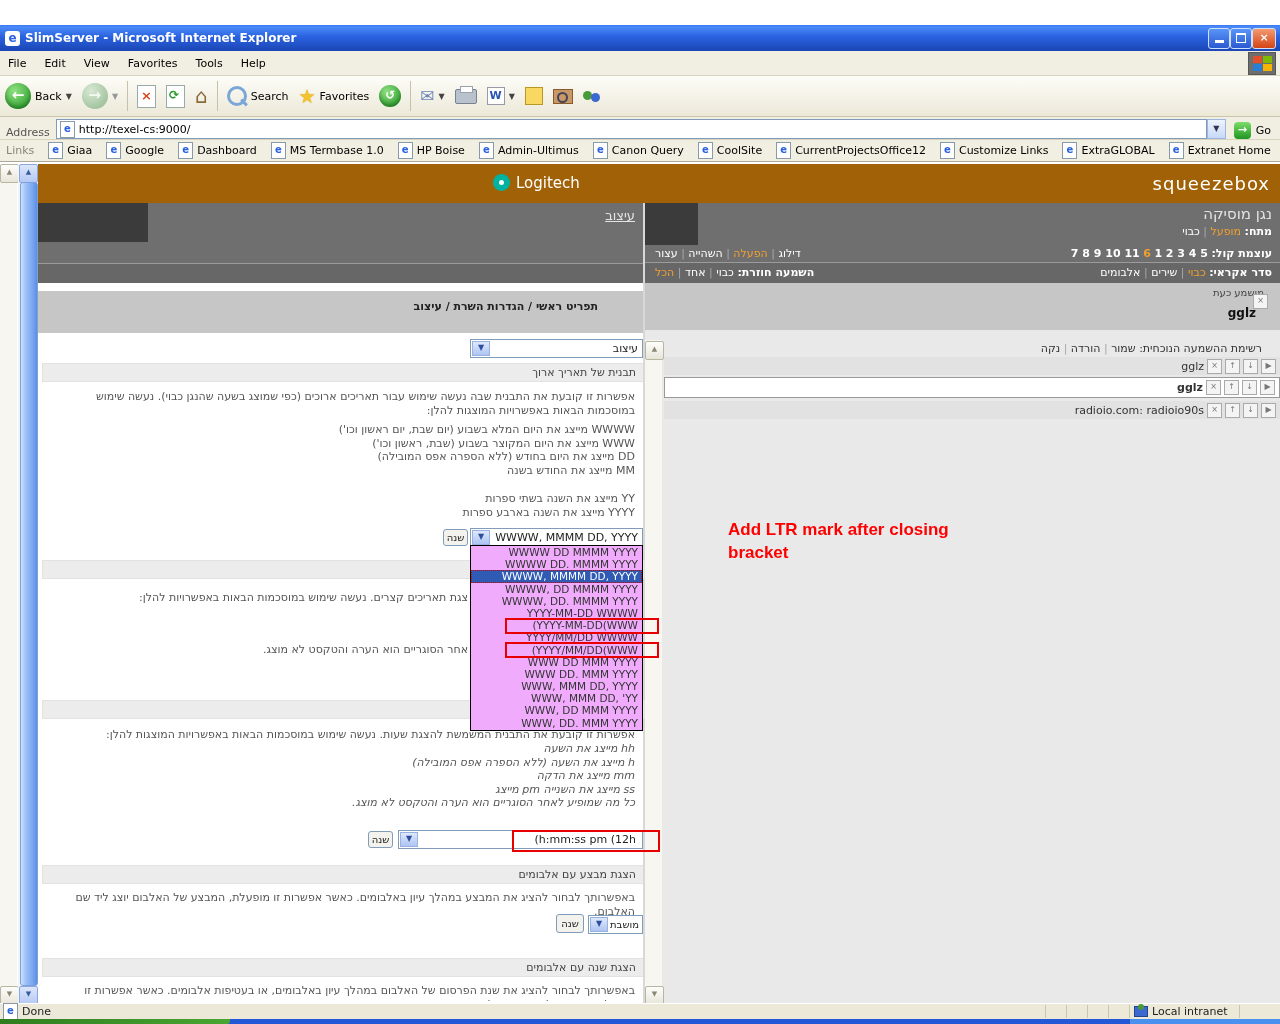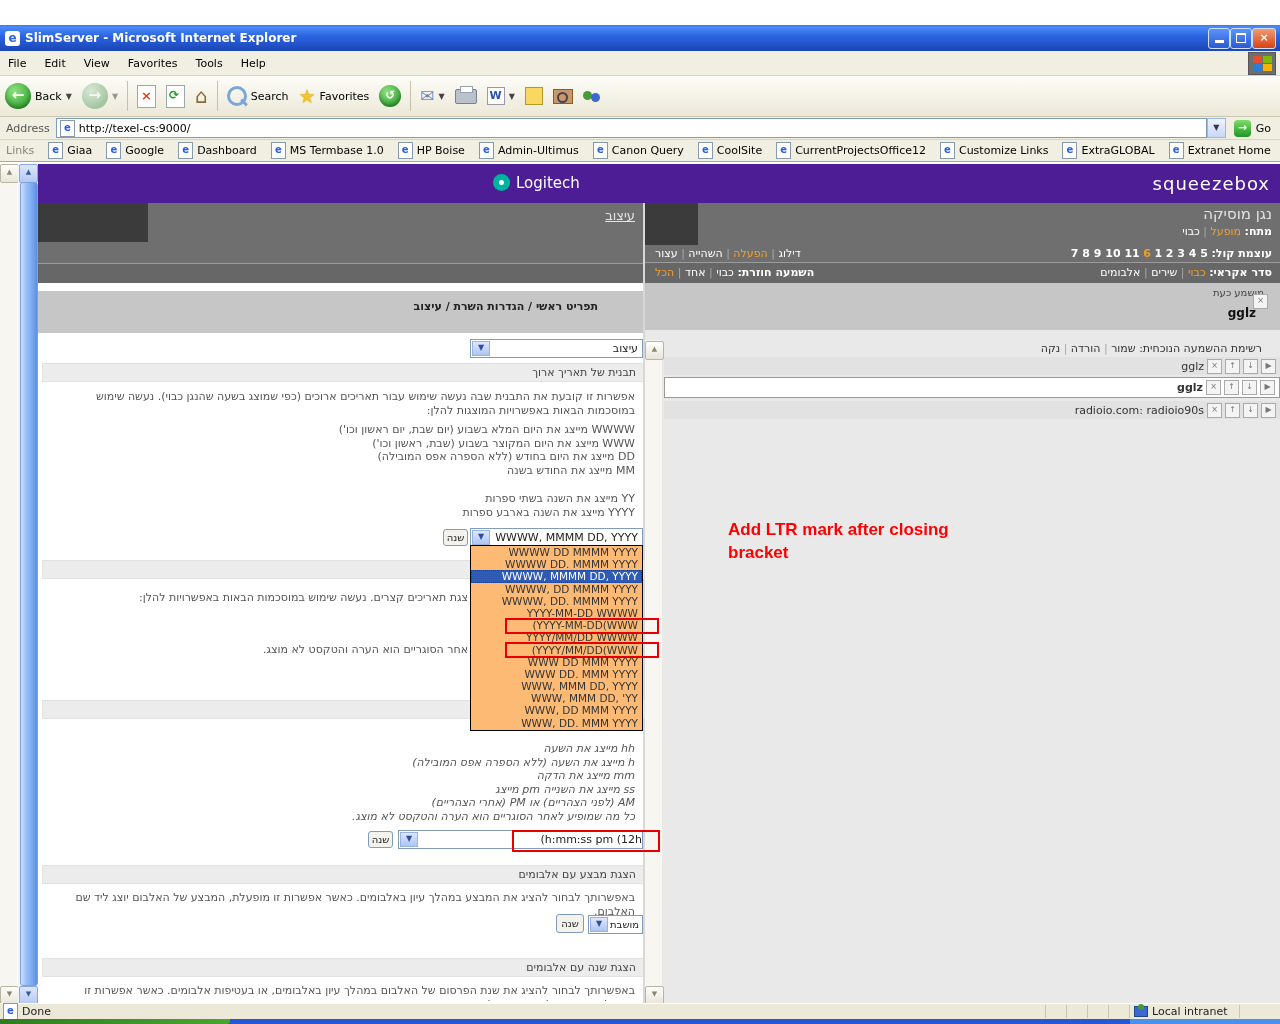--- a/index.html
+++ b/index.html
@@ -28,52 +28,52 @@
   .tbtn{display:flex;align-items:center;gap:4px;padding:3px 5px;}
   .circle{display:inline-block;width:26px;height:26px;border-radius:50%;color:#fff;text-align:center;
     line-height:25px;font-size:15px;font-weight:bold;}
   .circ-green{background:radial-gradient(circle at 35% 30%,#8fe080,#1f9622);box-shadow:inset 0 -3px 4px rgba(0,60,0,.4);}
   .circ-gray{background:radial-gradient(circle at 35% 30%,#d8e8d4,#8fb78c);color:#f4f8f2;}
   .tsep{width:1px;height:30px;background:#c5c1aa;margin:0 4px;}
   .ddarrow{font-size:8px;color:#444;}
   .doc{display:inline-block;width:17px;height:21px;background:#fff;border:1px solid #9aa;position:relative;}
   .doc .ov{position:absolute;font-weight:bold;}
   .star{color:#f4c430;font-size:19px;text-shadow:0 0 1px #c89000;}
-  .addressbar{left:0;top:117px;width:1280px;height:22px;background:#f1efe2;display:flex;align-items:center;
+  .addressbar{left:0;top:117px;width:1280px;height:22px;background:#f1efe2;display:flex;align-items:flex-end;
     border-bottom:1px solid #d8d4c0;}
   .addr-input{position:relative;height:18px;background:#fff;border:1px solid #7f9db9;flex:0 0 1146px;
     display:flex;align-items:center;gap:4px;padding-left:3px;}
   .addr-drop{width:17px;height:18px;background:linear-gradient(#eef3fd,#c8d8f8);border:1px solid #9db6dd;
     text-align:center;font-size:8px;line-height:17px;color:#335;}
   .go-arrow{display:inline-block;width:17px;height:17px;border-radius:4px;background:linear-gradient(#7ddc6a,#1f9622);
     color:#fff;text-align:center;line-height:16px;font-weight:bold;font-size:11px;}
   .linksbar{left:0;top:140px;width:1280px;height:21px;background:#f1efe2;border-bottom:1px solid #aca899;
     display:flex;align-items:center;gap:14px;overflow:hidden;padding-left:6px;}
   .linkitem{display:flex;align-items:center;gap:4px;white-space:nowrap;}
   .mini-ie{display:inline-block;width:13px;height:15px;background:#fff;border:1px solid #8899aa;color:#2a62e0;
     font-weight:bold;font-size:10px;line-height:14px;text-align:center;}
   
-  .brandbar{left:38px;top:164px;width:1242px;height:39px;background:#4c1d95;}
+  .brandbar{left:38px;top:164px;width:1242px;height:39px;background:#a16207;}
   .teal-dot{display:inline-block;width:17px;height:17px;border-radius:50%;background:#00b2a0;position:relative;vertical-align:middle;}
   .teal-dot i{position:absolute;left:6px;top:6px;width:5px;height:5px;border-radius:50%;background:#fff;}
   .grayhdr{background:#6f6f6f;color:#e4e4e4;}
   .band2{background:#676767;}
   .lightband{background:#c6c6c6;color:#333;}
   .rtl{direction:rtl;text-align:right;}
   .ltr{direction:ltr;}
   .secbar{background:#ececec;border:1px solid #e2e2e2;color:#444;direction:rtl;padding-right:8px;
     height:17px;line-height:17px;font-size:11px;}
   .body-txt{color:#555;font-size:11px;direction:rtl;text-align:right;line-height:13.5px;}
   .selbox{position:absolute;height:17px;background:#fff;border:1px solid #7f9db9;display:flex;align-items:center;}
   .selarw{width:16px;height:13px;margin:1px;background:linear-gradient(#dfe8fb,#aec4f2);border:1px solid #97b1e0;
     color:#2b4f9e;font-size:8px;line-height:12px;text-align:center;flex:0 0 16px;}
   .selval{flex:1;font-size:11px;color:#222;}
   .btn3d{position:absolute;background:#f3f2ec;border:1px solid #7f9db9;border-radius:3px;font-size:10px;
     text-align:center;color:#222;line-height:15px;}
-  .droplist{position:absolute;left:470px;top:545px;width:171px;height:184px;background:#fdba74;border:1px solid #000;
+  .droplist{position:absolute;left:470px;top:545px;width:171px;height:184px;background:#f0abfc;border:1px solid #000;
     z-index:5;direction:ltr;}
   .dropitem{height:12.2px;line-height:12.2px;font-size:10.5px;color:#333;text-align:right;padding-right:4px;
     white-space:nowrap;overflow:hidden;}
   .dropitem.sel{background:#2f5bb5;color:#fff;outline:1px dotted #c00;outline-offset:-1px;}
   .redbox{position:absolute;border:2px solid #e80000;z-index:6;}
   .annot{position:absolute;left:728px;top:518px;width:245px;color:#f00;font-weight:bold;font-size:17px;
     line-height:23px;font-family:"Liberation Sans",sans-serif;}
   .orange{color:#f0a030;}
   .wht{color:#fff;}
   .pl-sep{color:#a8a8a8;}
@@ -325,32 +325,32 @@
     <div class="dropitem">WWW, DD. MMM YYYY</div>
   </div>
   <div class="redbox" style="left:505px;top:618px;width:150px;height:12px;"></div>
   <div class="redbox" style="left:505px;top:642px;width:150px;height:12px;"></div>
 
   <div class="abs secbar" style="left:42px;top:560px;width:593px;z-index:1;"></div>
   <div class="abs body-txt" style="left:100px;top:591px;width:368px;z-index:1;">צגת תאריכים קצרים. נעשה שימוש במוסכמות הבאות באפשרויות להלן:</div>
   <div class="abs body-txt" style="left:100px;top:643px;width:368px;z-index:1;">אחר הסוגריים הוא הערה והטקסט לא מוצג.</div>
 
   <div class="abs secbar" style="left:42px;top:700px;width:593px;z-index:1;"></div>
+  <div class="abs body-txt" style="left:58px;top:728px;width:577px;">אפשרות זו קובעת את התבנית המשמשת להצגת שעות. נעשה שימוש במוסכמות הבאות באפשרויות המוצגות להלן:</div>
   <div class="abs body-txt" style="left:58px;top:742px;width:577px;font-style:italic;">
     <div>hh מייצג את השעה</div>
     <div>h מייצג את השעה (ללא הספרה אפס המובילה)</div>
     <div>mm מייצג את הדקה</div>
     <div>ss מייצג את השנייה pm מייצג</div>
-    <div>AM (לפני הצהריים) או PM (אחרי הצהריים)</div>
     <div>כל מה שמופיע לאחר הסוגריים הוא הערה והטקסט לא מוצג.</div>
   </div>
   <div class="btn3d" style="left:368px;top:831px;width:23px;height:15px;">שנה</div>
   <div class="selbox" style="left:398px;top:830px;width:243px;">
     <span class="selarw">▼</span>
-    <span class="selval ltr" style="text-align:right;">(h:mm:ss pm (12h</span>
+    <span class="selval ltr" style="text-align:right;padding-right:6px;">(h:mm:ss pm (12h</span>
   </div>
   <div class="redbox" style="left:512px;top:830px;width:144px;height:18px;"></div>
 
   <div class="abs body-txt" style="left:58px;top:891px;width:577px;">באפשרותך לבחור להציג את המבצע במהלך עיון באלבומים. כאשר אפשרות זו מופעלת, המבצע של האלבום יוצג ליד שם האלבום.</div>
   <div class="abs secbar" style="left:42px;top:865px;width:593px;">הצגת מבצע עם אלבומים</div>
   <div class="btn3d" style="left:556px;top:914px;width:26px;height:17px;line-height:17px;">שנה</div>
   <div class="selbox rtl" style="left:588px;top:915px;width:53px;">
     <span class="selval rtl" style="padding-right:3px;font-size:10px;">מושבת</span>
     <span class="selarw">▼</span>
   </div>

